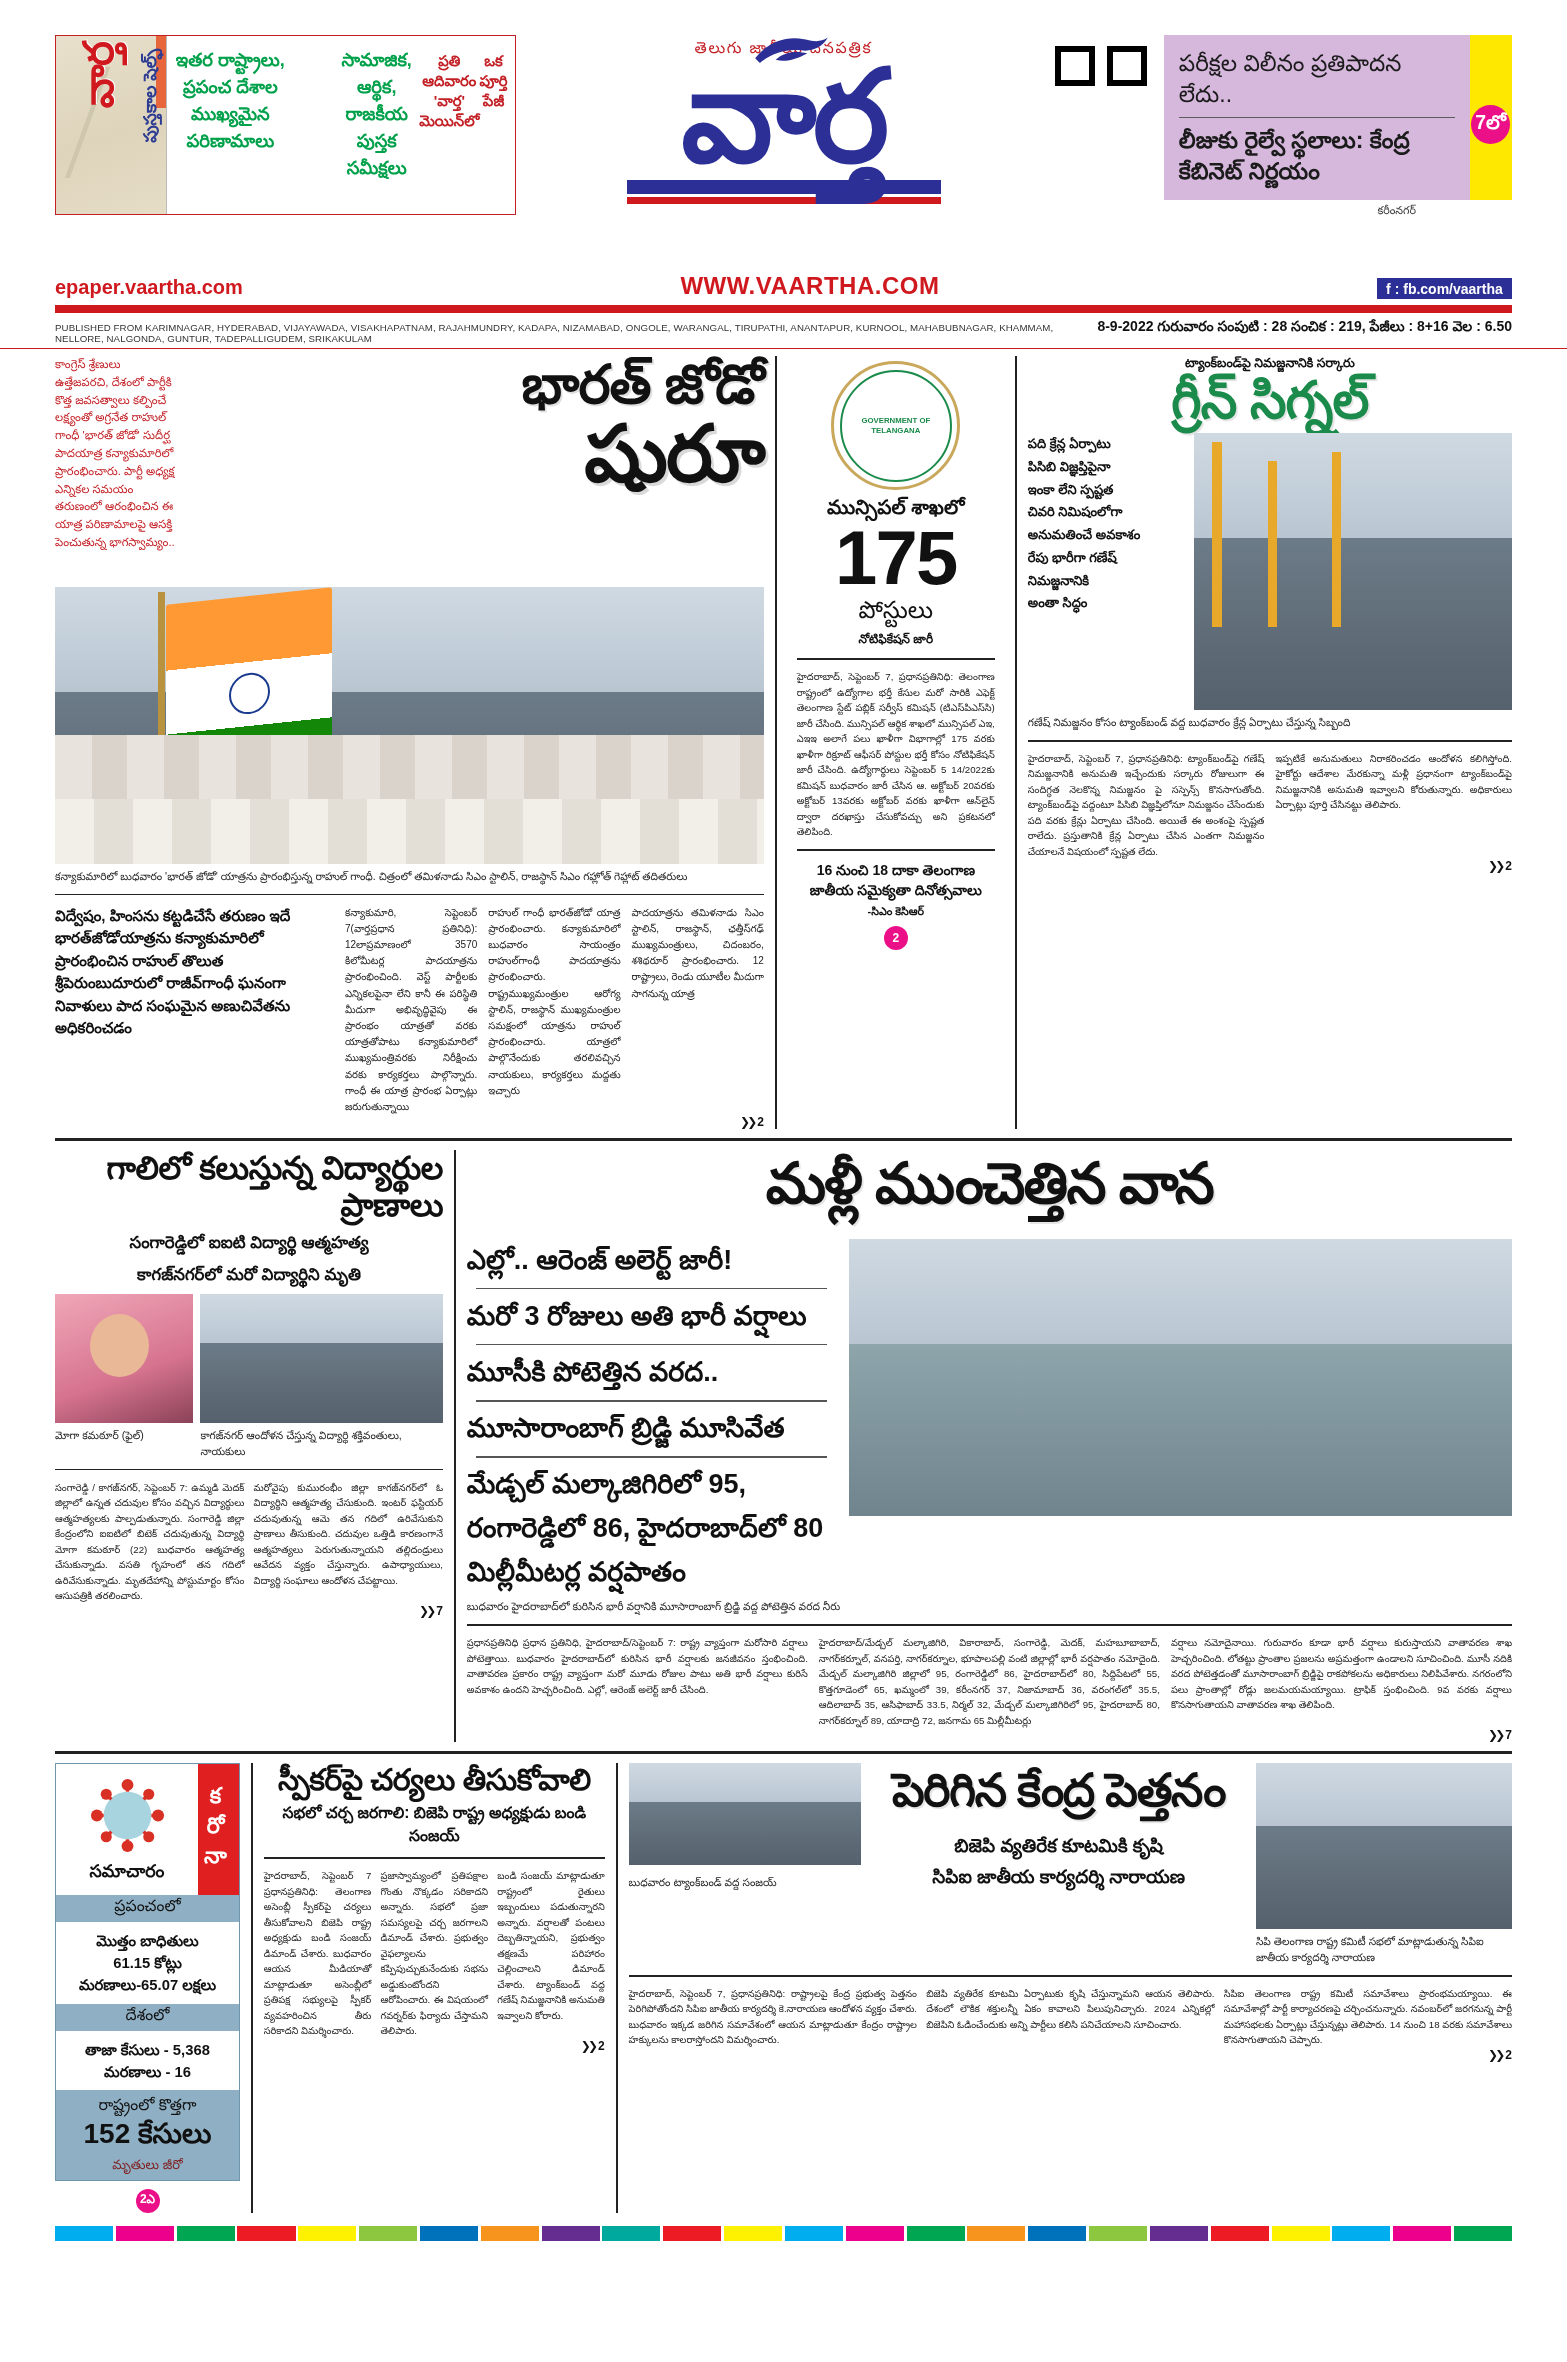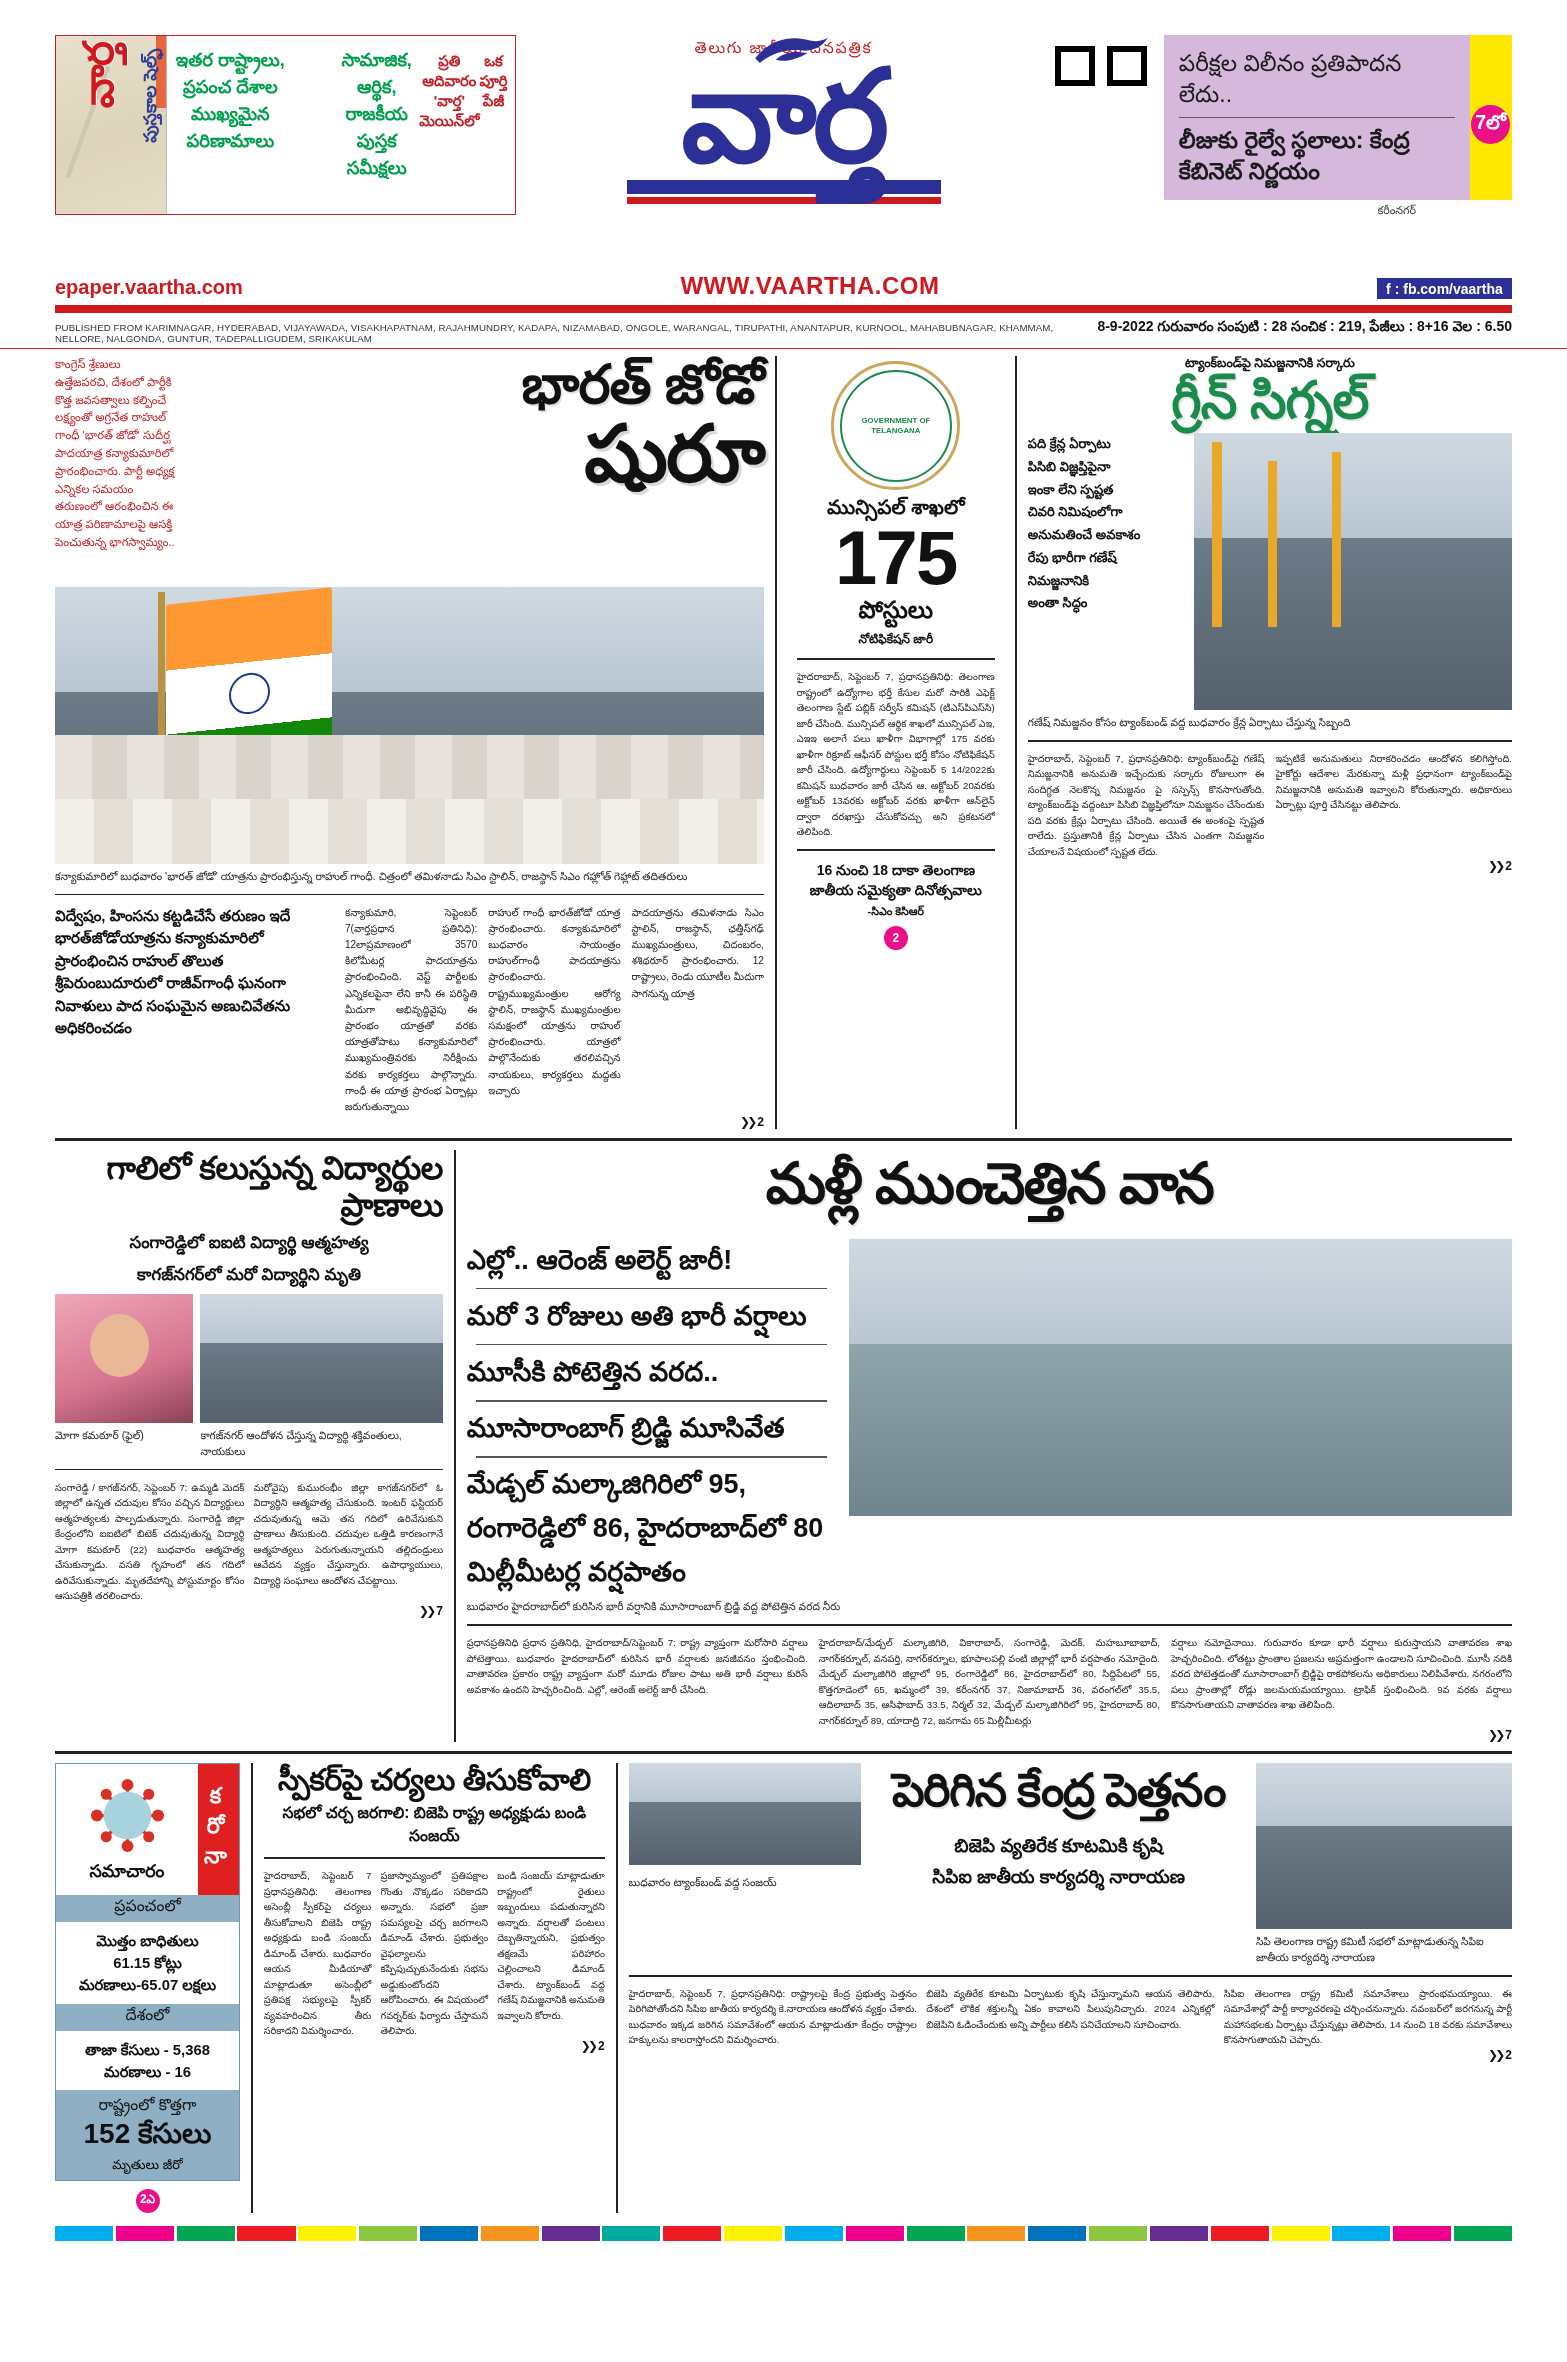--- a/index.html
+++ b/index.html
@@ -160,21 +160,21 @@
   .crowd::after{content:"";position:absolute;left:0;right:0;bottom:0;height:65px;
     background: repeating-linear-gradient(90deg,#f2efe9 0 39px,#e3ded6 39px 78px);}
 
   .lead-body { display: flex; gap: 13px; margin-top: 7.4px; }
   .lead-body .strap { font-size: 15px; font-weight: bold; color: #111; line-height: 1.5; width: 277px; }
   .lead-body .cols { flex: 1; display: flex; gap: 11px; }
   .bodytext { font-size: 10px; line-height: 1.62; color: #1b1b1b; text-align: justify; }
 
   .col175-h { font-size: 20px; font-weight: bold; text-align: center; color: #111; line-height:1.3; }
   .num175 { font-size: 76px; font-weight: bold; text-align: center; line-height: 1; color: #111; letter-spacing: -1.8px; }
-  .col175-sub { font-size: 24px; font-weight: bold; text-align: center; color: #111; }
+  .col175-sub { font-size: 24px; font-weight: normal; text-align: center; color: #111; }
   .col175-sub2 { font-size: 12px; text-align: center; color: #111; margin-top: 1.8px; font-weight:bold;}
   .emblem {
     width: 129px; height: 129px; margin: 5.5px auto 3.7px auto; border-radius: 50%;
     border: 3.7px solid #c9a85c; position: relative; background: #fff;
   }
   .emblem::before {
     content: ""; position: absolute; inset: 5.5px; border: 2.3px solid #1a8b4a; border-radius: 50%;
   }
   .emblem-txt {
     position: absolute; inset: 0; display:flex; align-items:center; justify-content:center;
@@ -223,21 +223,21 @@
   .corona-red {
     width: 41px; background: #e02020; color: #fff; font-weight: bold;
     writing-mode: vertical-rl; text-orientation: upright;
     display: flex; align-items: center; justify-content: center; font-size: 22px; padding: 5.5px 0;
   }
   .cor-hdr { background: #8fb0c4; text-align: center; font-size: 15.7px; padding: 2.8px 0; color:#111; }
   .cor-body { text-align: center; font-size: 14.8px; padding: 7.4px 1.8px; line-height: 1.5; font-weight: bold; color:#111;}
   .cor-foot { background: #8fb0c4; text-align: center; padding: 5.5px 1.8px; }
   .cor-foot .a { font-size: 15.7px; color:#111; }
   .cor-foot .b { font-size: 28px; font-weight: bold; color:#111; }
-  .cor-foot .c { font-size: 13px; color:#000000; }
+  .cor-foot .c { font-size: 13px; color:#7f1d1d; }
 
   .spk-h { font-size: 30px; font-weight: bold; text-align: center; color: #111; line-height: 1.12; letter-spacing:-0.5px;}
   .spk-sub { font-size: 15.7px; font-weight: bold; text-align: center; margin-top: 5.5px; line-height:1.45;color:#111; }
   .bjp-h { font-size: 46px; font-weight: bold; text-align: center; color: #111; letter-spacing: -1.4px;
     text-shadow: 1.8px 1.8px 0 rgba(0,0,0,0.10); }
   .bjp-sub { font-size: 18.5px; font-weight: bold; text-align: center; margin-top: 3.7px; line-height: 1.5; color:#111;}
 
   .jump { color: #111; font-weight: bold; font-size: 12px; text-align: right; }
   .jump .arrow { letter-spacing: -2.8px; margin-right: 2.8px; }
   .pg-circle {

